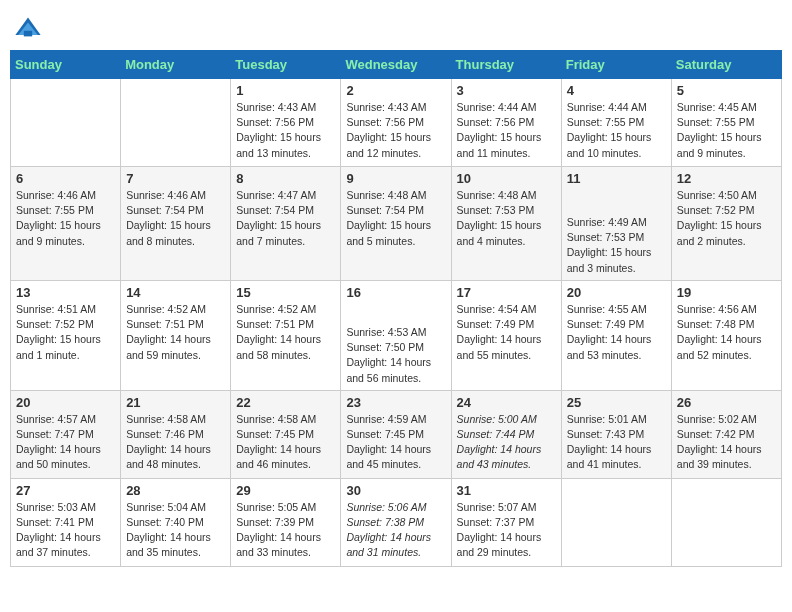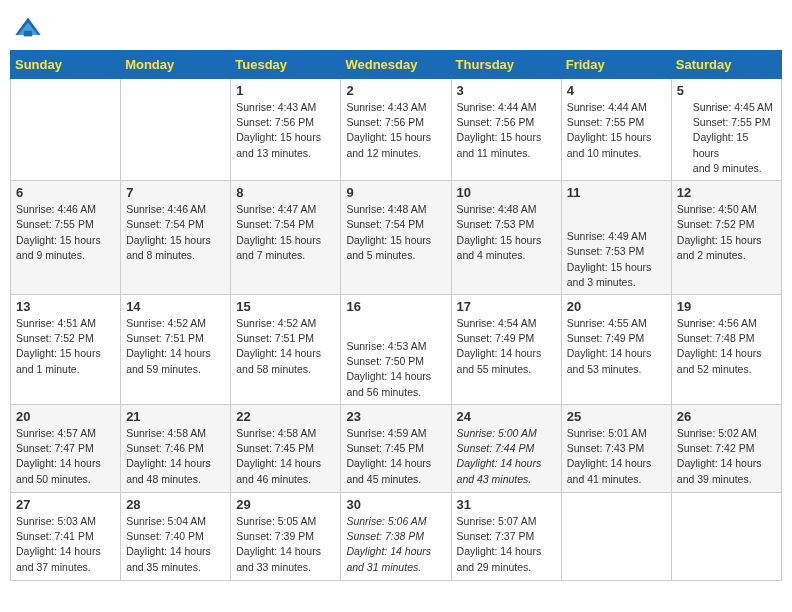--- a/index.html
+++ b/index.html
@@ -55,21 +55,21 @@
       font-size: 16px;
       color: #333;
     }
     table {
       width: 100%;
       border-collapse: collapse;
       table-layout: fixed;
     }
     thead tr {
       background-color: #1a6bb5;
-      color: #fde047;
+      color: #86efac;
     }
     thead th {
       padding: 6px 4px;
       font-size: 13px;
       font-weight: bold;
       text-align: left;
       border: 1px solid #1a6bb5;
     }
     tbody tr {
       vertical-align: top;
@@ -160,21 +160,21 @@
         </td>
         <td>
           <span class="day-num">4</span>
           <div class="day-info" style="white-space: pre-line;">Sunrise: 4:44 AM
 Sunset: 7:55 PM
 Daylight: 15 hours
 and 10 minutes.</div>
         </td>
         <td>
           <span class="day-num">5</span>
-          <div class="day-info" style="white-space: pre-line; margin-left: 16px;">Sunrise: 4:45 AM
+          <div class="day-info" style="white-space: pre-line;">Sunrise: 4:45 AM
 Sunset: 7:55 PM
 Daylight: 15 hours
 and 9 minutes.</div>
         </td>
       </tr>
       <tr>
         <td>
           <span class="day-num">6</span>
           <div class="day-info" style="white-space: pre-line;">Sunrise: 4:46 AM
 Sunset: 7:55 PM

